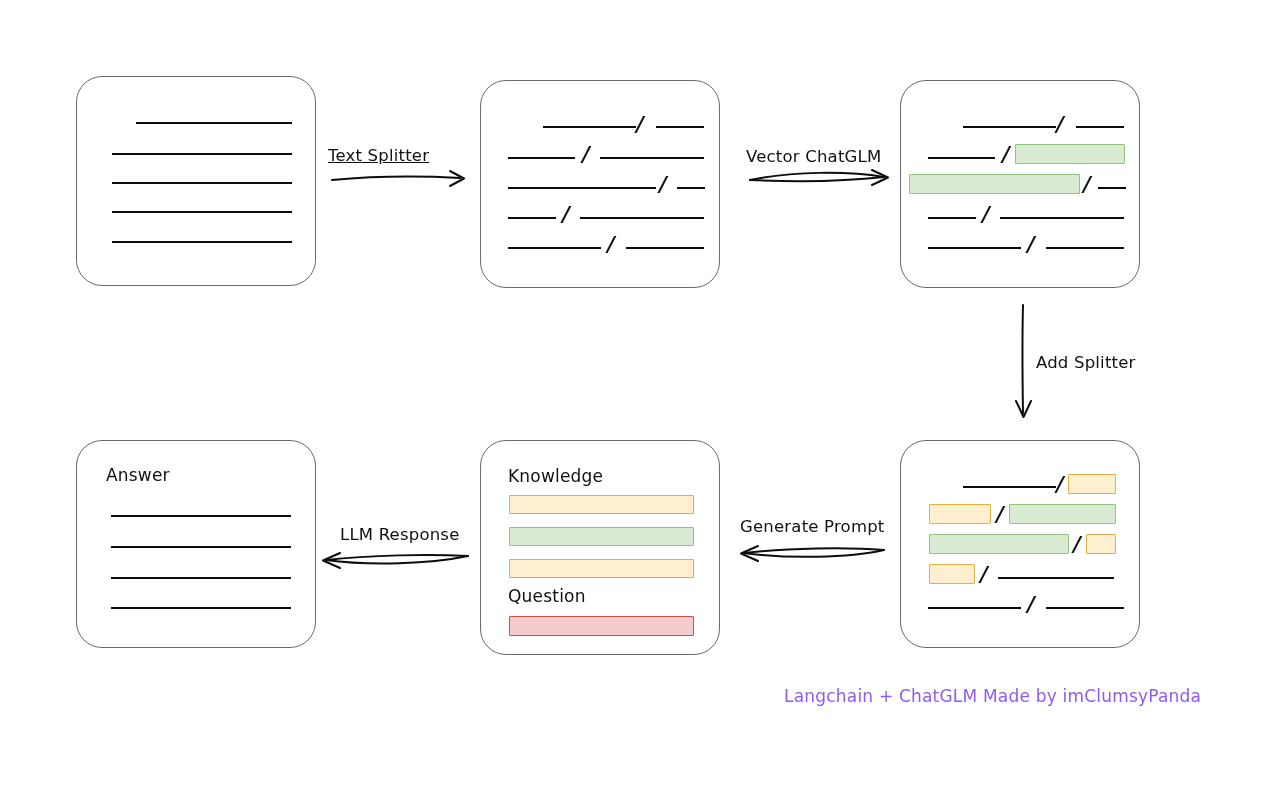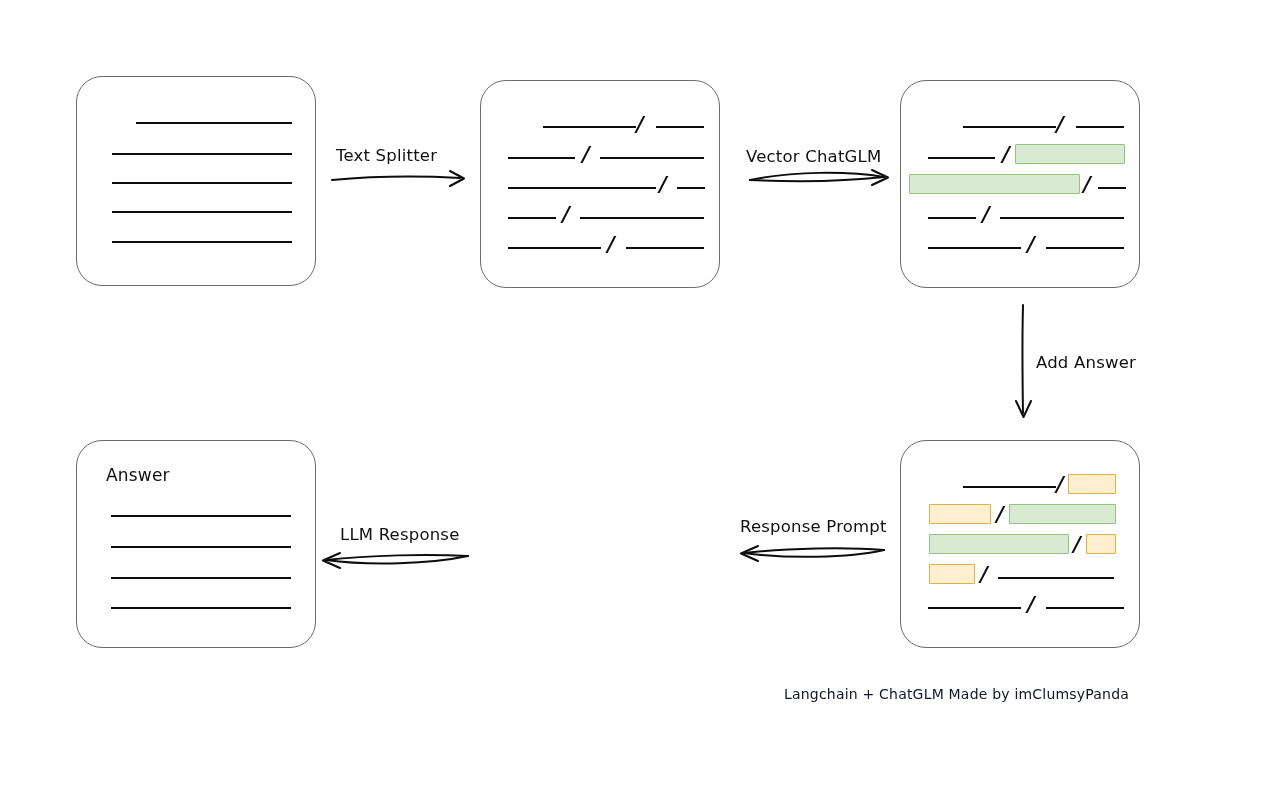--- a/index.html
+++ b/index.html
@@ -84,41 +84,41 @@
     stroke-linejoin: round;
   }
   .arrow-svg .head {
     fill: none;
     stroke: #0d0d0d;
     stroke-width: 2;
   }
   .footer-note {
     position: absolute;
     font-family: "DejaVu Sans", sans-serif;
-    font-size: 14px;
-    color: #0f172a;
+    font-size: 17px;
+    color: #8b5cf6;
     white-space: nowrap;
     letter-spacing: 0.2px;
     text-align: right;
   }
 </style>
 </head>
 <body>
 
 <div id="canvas">
 
   <div class="node-box" style="left:76px; top:76px; width:240px; height:210px;">
     <div class="rule" style="left:59px;  top:45px;  width:156px;"></div>
     <div class="rule" style="left:35px;  top:76px;  width:180px;"></div>
     <div class="rule" style="left:35px;  top:105px; width:180px;"></div>
     <div class="rule" style="left:35px;  top:134px; width:180px;"></div>
     <div class="rule" style="left:35px;  top:164px; width:180px;"></div>
   </div>
 
-  <div class="edge-label" style="left:336px; top:146px;">Text Splitter</div>
+  <div class="edge-label" style="left:328px; top:146px;text-decoration:underline;">Text Splitter</div>
   <svg class="arrow-svg" style="left:330px; top:168px;" width="140" height="22" viewBox="0 0 140 22">
     <path d="M2,12 C 45,8 95,8 130,10"></path>
     <path class="head" d="M120,3 L134,10.5 L120,18"></path>
   </svg>
 
   <div class="node-box" style="left:480px; top:80px; width:240px; height:208px;">
 
     <div class="rule" style="left:62px;  top:45px;  width:93px;"></div>
     <div class="slash" style="left:155px; top:32px;">/</div>
     <div class="rule" style="left:175px; top:45px;  width:48px;"></div>
@@ -163,21 +163,21 @@
 
     <div class="rule" style="left:27px;  top:136px; width:48px;"></div>
     <div class="slash" style="left:81px;  top:122px;">/</div>
     <div class="rule" style="left:99px;  top:136px; width:124px;"></div>
 
     <div class="rule" style="left:27px;  top:166px; width:93px;"></div>
     <div class="slash" style="left:126px; top:152px;">/</div>
     <div class="rule" style="left:145px; top:166px; width:78px;"></div>
   </div>
 
-  <div class="edge-label" style="left:1036px; top:353px;">Add Answer</div>
+  <div class="edge-label" style="left:1036px; top:353px;">Add Splitter</div>
   <svg class="arrow-svg" style="left:1012px; top:303px;" width="24" height="118" viewBox="0 0 24 118">
     <path d="M11,2 C 10,40 10.5,78 11,110"></path>
     <path class="head" d="M4,98 L11.5,114 L19,98"></path>
   </svg>
 
   <div class="node-box" style="left:900px; top:440px; width:240px; height:208px;">
 
     <div class="rule" style="left:62px;  top:45px;  width:93px;"></div>
     <div class="slash" style="left:155px; top:32px;">/</div>
     <div class="chip chip-yellow" style="left:167px; top:33px; width:48px; height:20px;"></div>
@@ -192,27 +192,35 @@
 
     <div class="chip chip-yellow" style="left:28px;  top:123px; width:46px; height:20px;"></div>
     <div class="slash" style="left:79px;  top:122px;">/</div>
     <div class="rule" style="left:97px;  top:136px; width:116px;"></div>
 
     <div class="rule" style="left:27px;  top:166px; width:93px;"></div>
     <div class="slash" style="left:126px; top:152px;">/</div>
     <div class="rule" style="left:145px; top:166px; width:78px;"></div>
   </div>
 
-  <div class="edge-label" style="left:740px; top:517px;">Response Prompt</div>
+  <div class="edge-label" style="left:740px; top:517px;">Generate Prompt</div>
   <svg class="arrow-svg" style="left:738px; top:541px;" width="148" height="24" viewBox="0 0 148 24">
     <path d="M146,9 C 110,17 50,18 6,12"></path>
     <path d="M146,9 C 108,6 50,7 6,12"></path>
     <path class="head" d="M20,5 L3,12.5 L20,20"></path>
   </svg>
 
+  <div class="node-box" style="left:480px; top:440px; width:240px; height:215px;">
+    <div class="box-title" style="left:27px; top:25px;">Knowledge</div>
+    <div class="chip chip-yellow" style="left:28px; top:54px; width:185px; height:19px;"></div>
+    <div class="chip chip-green" style="left:28px; top:86px; width:185px; height:19px;"></div>
+    <div class="chip chip-yellow" style="left:28px; top:118px; width:185px; height:19px;"></div>
+    <div class="box-title" style="left:27px; top:145px;">Question</div>
+    <div class="chip chip-red" style="left:28px; top:175px; width:185px; height:20px;"></div>
+  </div>
 
   <div class="edge-label" style="left:340px; top:525px;">LLM Response</div>
   <svg class="arrow-svg" style="left:318px; top:548px;" width="152" height="24" viewBox="0 0 152 24">
     <path d="M150,8 C 112,16 52,18 8,12"></path>
     <path d="M150,8 C 110,6 52,7 8,12"></path>
     <path class="head" d="M22,5 L5,12.5 L22,20"></path>
   </svg>
 
   <div class="node-box" style="left:76px; top:440px; width:240px; height:208px;">
     <div class="box-title" style="left:29px; top:24px;">Answer</div>

